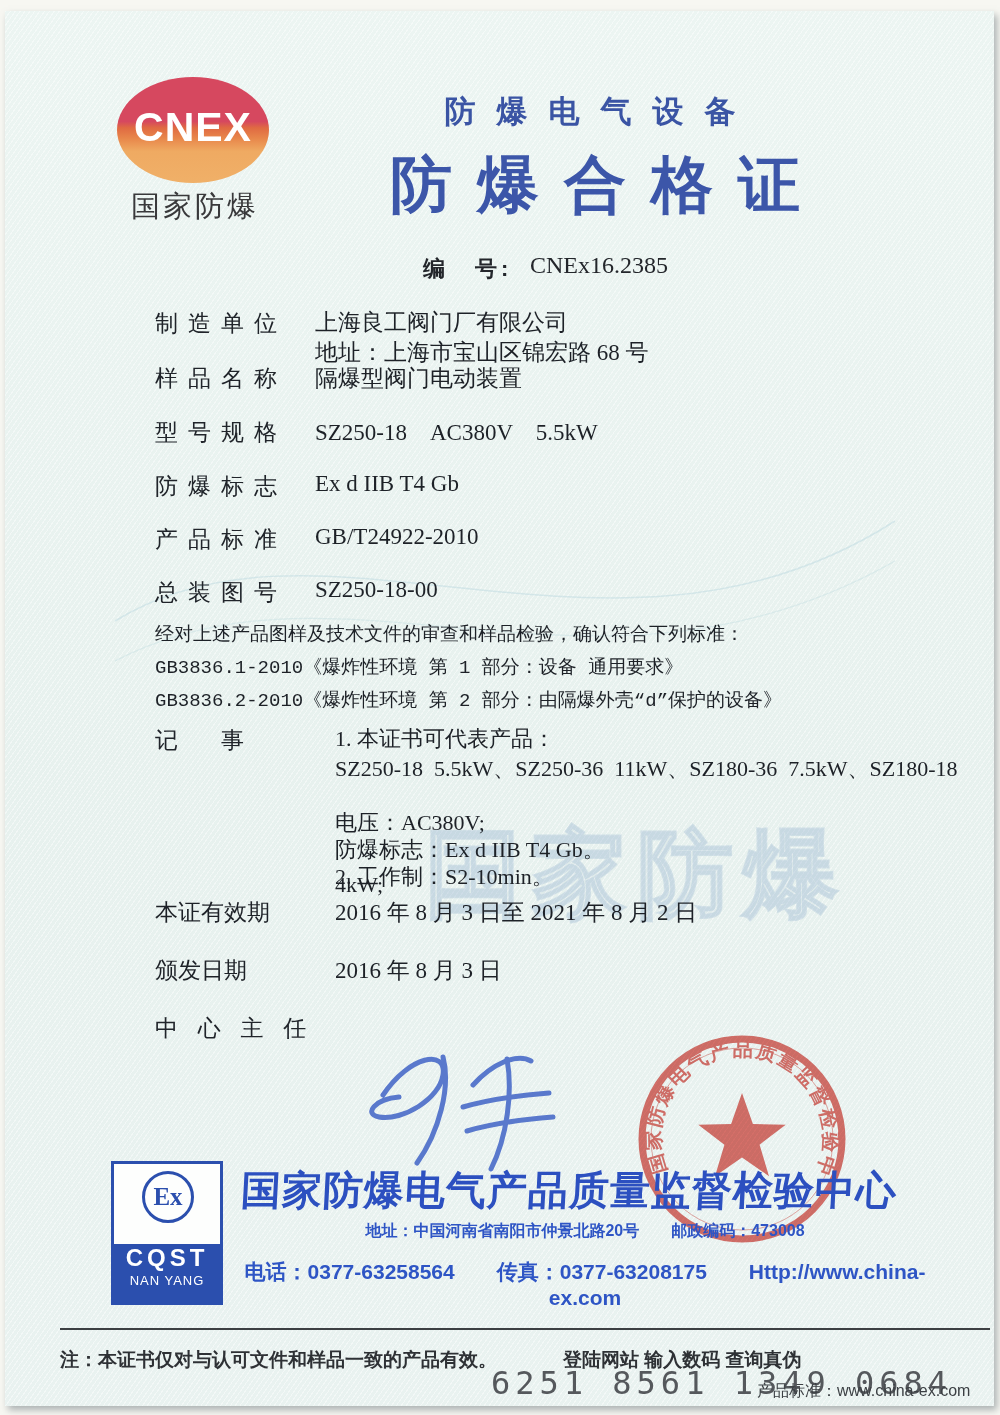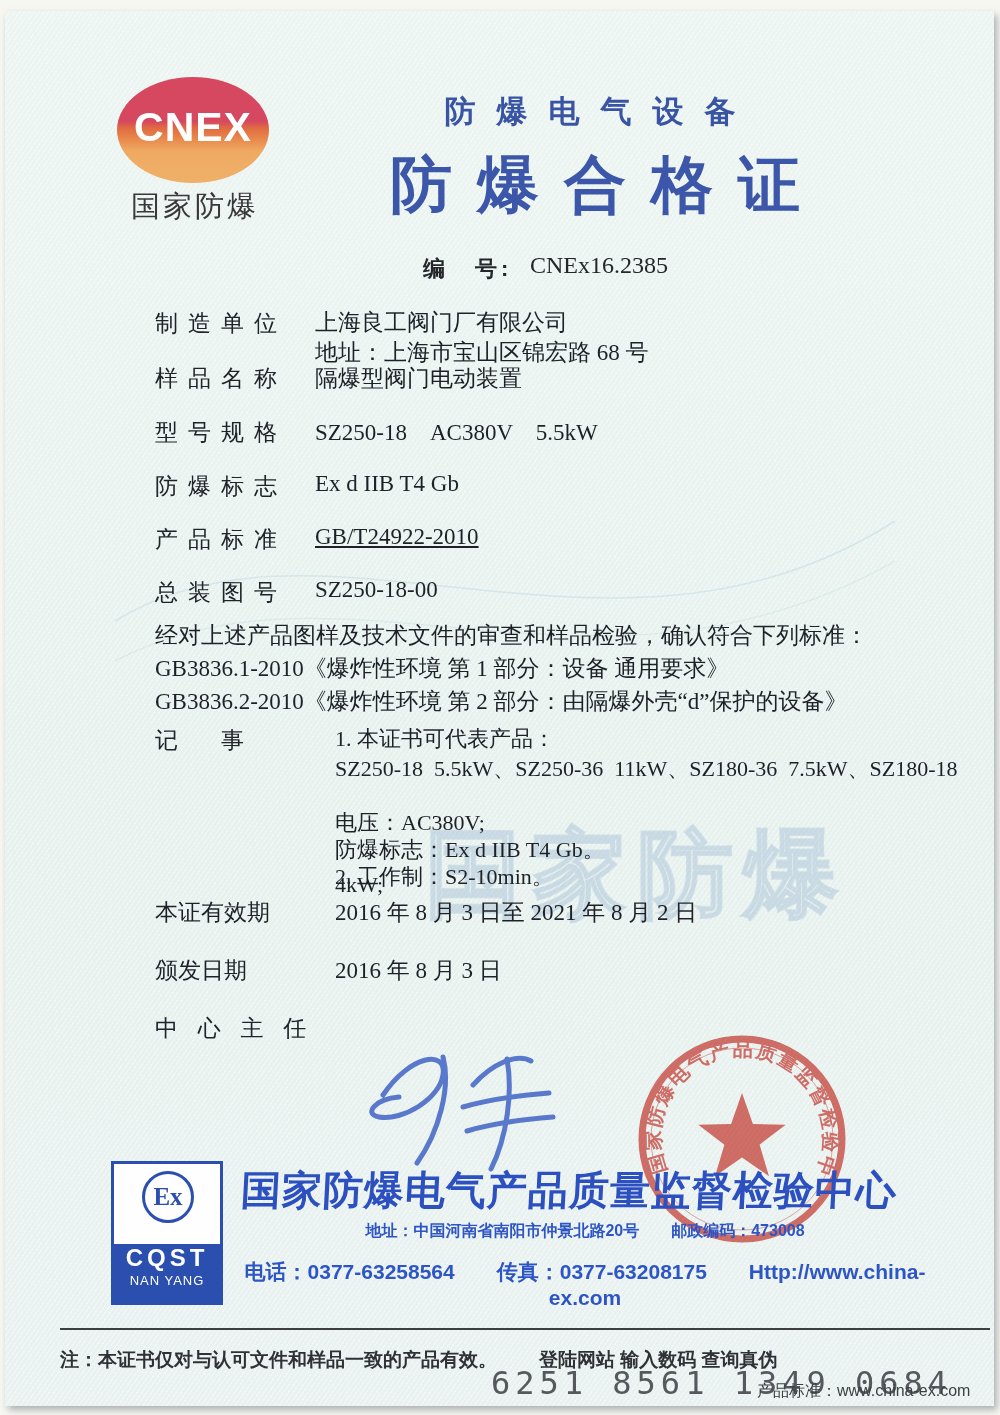--- a/index.html
+++ b/index.html
@@ -24,21 +24,21 @@
   .cnex-caption { left:126px; top:176px; width:130px; font-size:29px; letter-spacing:3px; color:#39393b; font-family:"Liberation Serif", serif; }
 
   .cert-subtitle { left:355px; top:80px; width:460px; text-align:center; font-size:31px; font-weight:bold; letter-spacing:21px; color:#3a54a4; text-indent:21px; }
   .cert-title   { left:330px; top:132px; width:520px; text-align:center; font-size:62px; font-weight:bold; letter-spacing:25px; color:#3c56a9; text-indent:25px; }
   .certno-label { left:418px; top:243px; font-size:22px; font-weight:bold; letter-spacing:4px; color:#23262b; }
   .certno-value { left:525px; top:241px; font-size:24px; color:#23262b; font-family:"Liberation Serif", serif; }
 
   
   .flabel { font-size:23px; letter-spacing:10px; color:#20242a; font-family:"Liberation Serif", serif; }
   .fvalue { font-size:23px; color:#1d2127; font-family:"Liberation Serif", serif; white-space:pre-wrap; }
-  .statement-line { font-size:23px; color:#1d2127; font-family:Liberation Serif, serif; line-height:33px; white-space:pre-wrap; }
+  .statement-line { font-size:19px; color:#1d2127; font-family:Liberation Mono, monospace; line-height:33px; white-space:pre-wrap; }
   .note-line { font-size:22px; color:#1d2127; font-family:"Liberation Serif", serif; line-height:27px; white-space:pre-wrap; }
 
   
   .watermark { left:420px; top:800px; font-size:96px; font-weight:bold; letter-spacing:10px;
     color:rgba(150,180,210,0.10); -webkit-text-stroke:2px rgba(140,172,205,0.28); }
   .guilloche { left:110px; top:420px; }
 
   
   .signature { left:350px; top:1026px; }
   .stamp { left:625px; top:1016px; mix-blend-mode:multiply; }
@@ -52,21 +52,21 @@
   .badge-name { color:#fff; font-weight:bold; font-size:24px; letter-spacing:4px; }
   .badge-city { color:#fff; font-size:13px; letter-spacing:1px; margin-top:1px; }
 
   .org-name { left:236px; top:1152px; width:700px; font-size:40px; font-weight:bold; color:#2c50c0; letter-spacing:1px;
     font-family:"Liberation Serif", serif; transform:skewX(-3deg); }
   .org-line1 { left:230px; top:1210px; width:700px; text-align:center; font-size:16px; font-weight:bold; color:#2e55c5; white-space:pre-wrap; }
   .org-line2 { left:220px; top:1247px; width:720px; text-align:center; font-size:21px; font-weight:bold; color:#2e55c5; white-space:pre-wrap; }
 
   
   .divider { left:55px; top:1317px; width:930px; height:2px; background:#3c3f42; }
-  .footer-row { left:55px; top:1336px; font-size:19px; font-weight:bold; color:#2e3135; display:flex; }
+  .footer-row { left:55px; top:1336px; font-size:19px; font-weight:bold; color:#2e3135; display:flex;gap:24px; }
   .footer-verify { margin-left:42px; }
   .verify-code { left:486px; top:1353px; font-size:32px; color:#55585c; letter-spacing:5px; font-family:"DejaVu Sans Mono", monospace; }
   .query-method { left:752px; top:1370px; font-size:16px; color:#3c4044; }
 </style>
 </head>
 <body>
 
 <div class="paper">
 
   <svg class="abs guilloche" width="780" height="280" viewBox="0 0 780 280">
@@ -93,21 +93,21 @@
   <div class="abs flabel" style="left:150px; top:352px;">样品名称</div>
   <div class="abs fvalue" style="left:310px; top:352px;">隔爆型阀门电动装置</div>
 
   <div class="abs flabel" style="left:150px; top:406px;">型号规格</div>
   <div class="abs fvalue" style="left:310px; top:406px;">SZ250-18　AC380V　5.5kW</div>
 
   <div class="abs flabel" style="left:150px; top:460px;">防爆标志</div>
   <div class="abs fvalue" style="left:310px; top:460px;">Ex d IIB T4 Gb</div>
 
   <div class="abs flabel" style="left:150px; top:513px;">产品标准</div>
-  <div class="abs fvalue" style="left:310px; top:513px;text-decoration:underline;">GB/T24922-2010</div>
+  <div class="abs fvalue" style="left:310px; top:513px;">GB/T24922-2010</div>
 
   <div class="abs flabel" style="left:150px; top:566px;">总装图号</div>
   <div class="abs fvalue" style="left:310px; top:566px;">SZ250-18-00</div>
 
   <div class="abs statement-line" style="left:150px; top:608px;">经对上述产品图样及技术文件的审查和样品检验，确认符合下列标准：</div>
   <div class="abs statement-line" style="left:150px; top:641px;">GB3836.1-2010《爆炸性环境 第 1 部分：设备 通用要求》</div>
   <div class="abs statement-line" style="left:150px; top:674px;">GB3836.2-2010《爆炸性环境 第 2 部分：由隔爆外壳“d”保护的设备》</div>
 
   <div class="abs flabel" style="left:150px; top:714px;">记　事</div>
   <div class="abs note-line" style="left:330px; top:714px;">1. 本证书可代表产品：</div>

